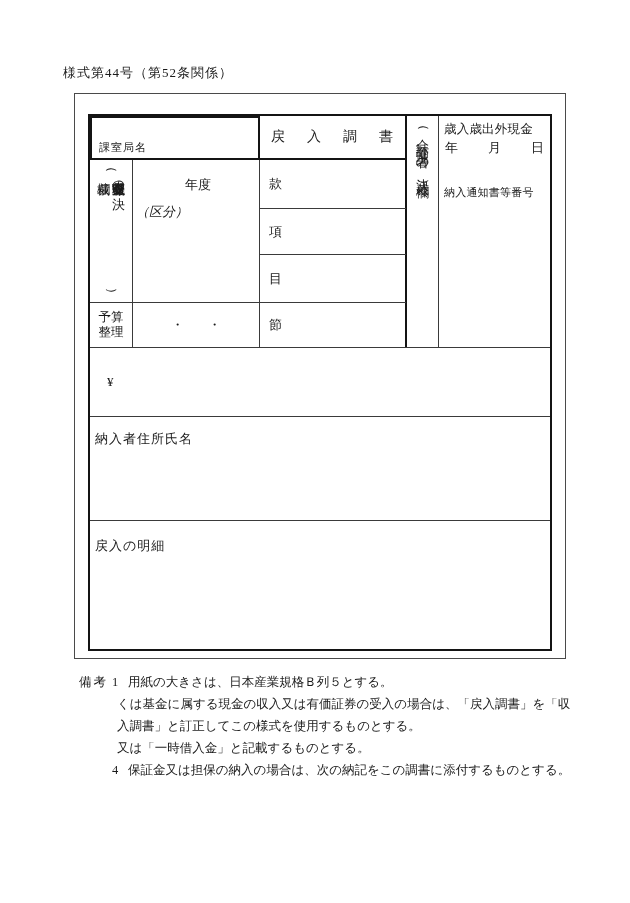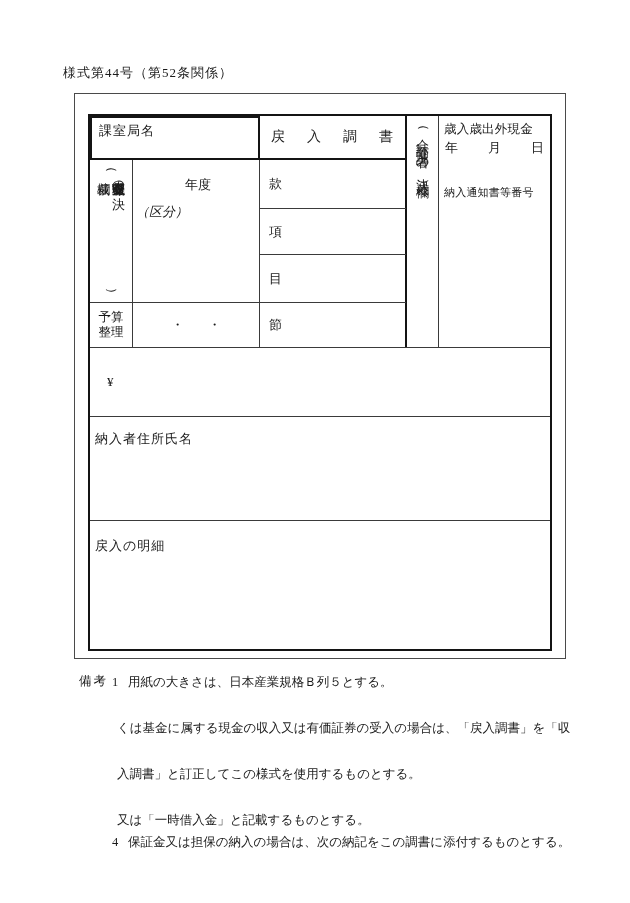--- a/index.html
+++ b/index.html
@@ -10,21 +10,21 @@
   }
   .abs{position:absolute;}
   .form-label{left:63px;top:64px;font-size:13px;letter-spacing:1px;}
   .outer-frame{left:74px;top:93px;width:490px;height:564px;border:1px solid #4a4a4a;}
   .tbl{left:88px;top:114px;width:460px;height:533px;border:2px solid #141414;}
   .line{background:#3a3a3a;position:absolute;}
   .thick{background:#141414;}
   .cell{position:absolute;font-size:13px;}
   
   .office-box{left:0;top:0;width:170px;height:44px;border:2px solid #141414;box-sizing:border-box;}
-  .office-label{margin:4px 0 0 7px;font-size:13px;letter-spacing:1px;}
+  .office-label{margin:22px 0 0 7px;font-size:11px;letter-spacing:1px;}
   .title-cell{left:170px;top:0;width:146px;height:42px;display:flex;align-items:center;
     justify-content:space-between;padding:0 13px 0 11px;box-sizing:border-box;font-size:14px;}
   
   .vtext{writing-mode:vertical-rl;text-orientation:upright;font-size:13px;line-height:1;}
   .arc{display:block;width:14px;height:9px;line-height:9px;font-size:12px;text-align:center;
     transform:rotate(90deg);transform-origin:center;}
   .approval-col{left:317px;top:0;width:31px;height:231px;display:flex;flex-direction:column;
     align-items:center;padding-top:4px;box-sizing:border-box;}
   .approval-col .vtext{letter-spacing:4px;}
   .stamp-cell{left:0;top:44px;width:42px;height:142px;}
@@ -44,24 +44,24 @@
   .adjust-cell{left:0;top:187px;width:42px;height:44px;display:flex;flex-direction:column;
     justify-content:center;align-items:center;font-size:12.5px;line-height:15px;}
   .dots-cell{left:43px;top:187px;width:126px;height:44px;display:flex;justify-content:center;
     align-items:center;gap:24px;font-size:13px;}
   .yen-row{left:0;top:232px;width:460px;height:68px;display:flex;align-items:center;padding-left:17px;box-sizing:border-box;}
   .payer-row{left:0;top:301px;width:536px;height:103px;box-sizing:border-box;padding:13px 0 0 5px;}
   .detail-row{left:0;top:405px;width:460px;height:128px;box-sizing:border-box;padding:16px 0 0 5px;}
   .row-label{font-size:13px;letter-spacing:1px;}
   
   .remarks{left:112px;top:671px;width:470px;font-size:12.5px;line-height:22px;}
-  .remarks-label{position:absolute;left:-33px;top:0;letter-spacing:2px;font-family:Liberation Mono, monospace;}
+  .remarks-label{position:absolute;left:-33px;top:0;letter-spacing:2px;}
   .nline{white-space:nowrap;}
   .nnum{display:inline-block;width:16px;}
-  .cont{padding-left:5px;margin-top:24px;}
+  .cont{padding-left:5px;}
 </style>
 </head>
 <body>
 
 <div class="abs form-label">様式第44号（第52条関係）</div>
 
 <div class="abs outer-frame"></div>
 
 <div class="abs tbl">
 

